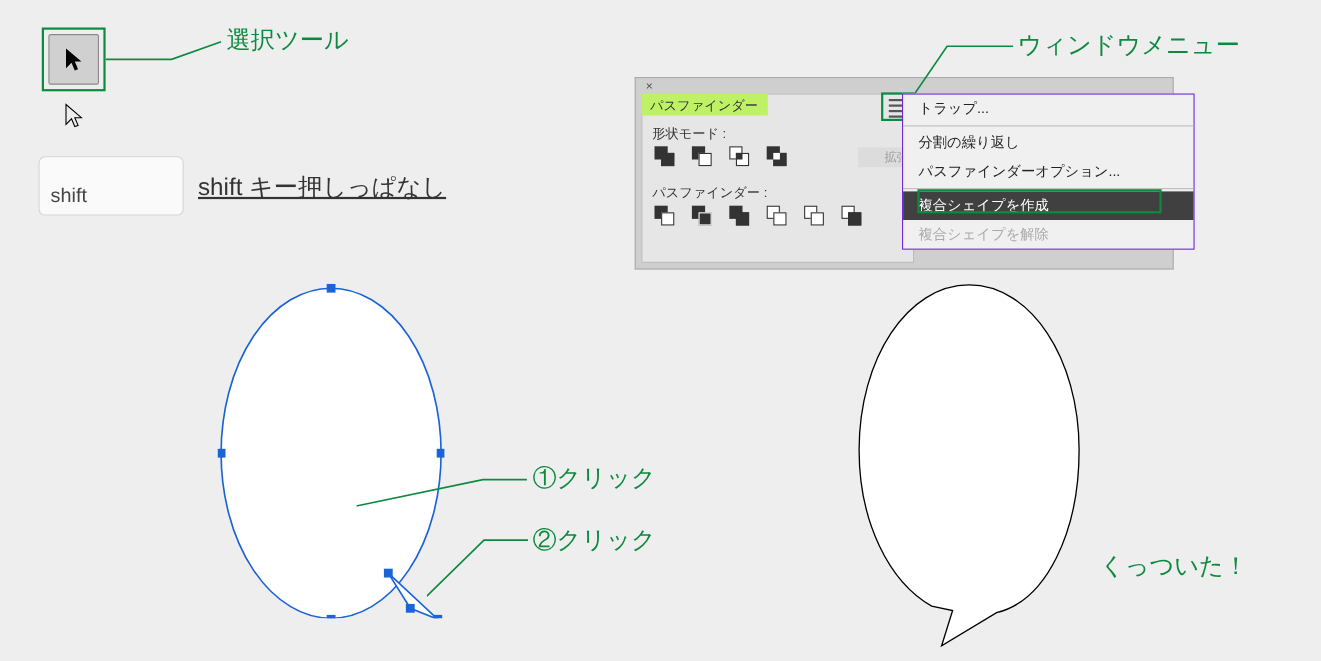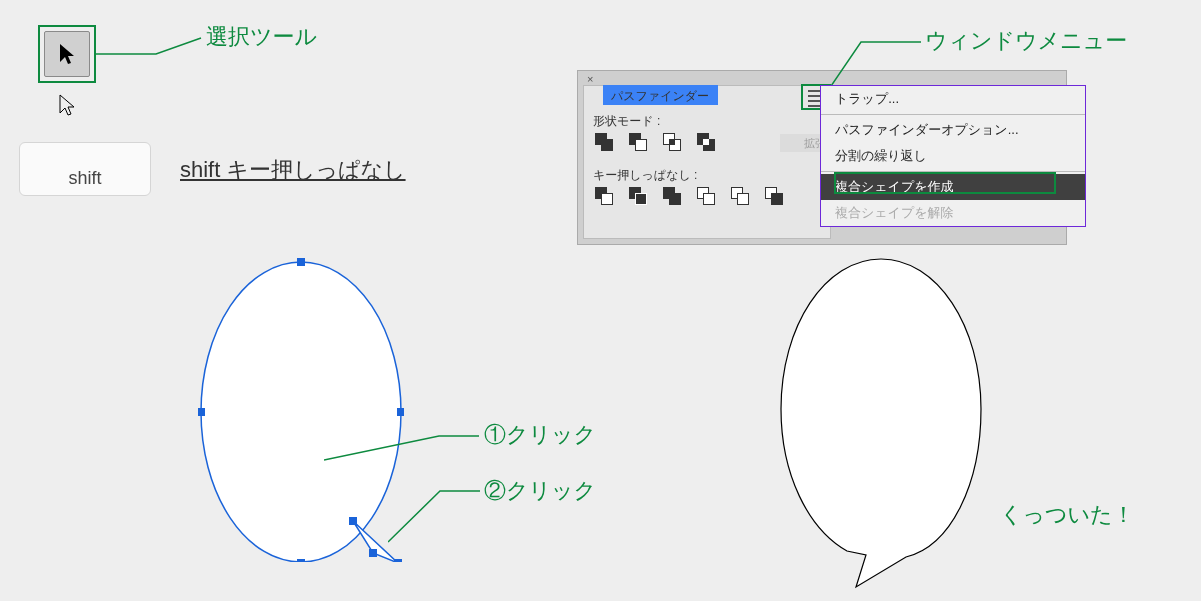--- a/index.html
+++ b/index.html
@@ -35,26 +35,26 @@
     border-radius: 2px;
     display: flex; align-items: center; justify-content: center;
   }
   .cursor-under {
     position: absolute;
     left: 57px; top: 93px;
   }
   
   .shift-key {
     position: absolute;
-    left: 19px; top: 142px;
+    left: 35px; top: 142px;
     width: 132px; height: 54px;
     background: #fafafa;
     border: 1px solid #d5d5d5;
     border-radius: 6px;
-    display: flex; align-items: flex-end; justify-content: center;
+    display: flex; align-items: flex-end; justify-content: flex-start;
     padding: 6px 10px;
     font-size: 18px;
     color: #444;
   }
   .shift-label {
     position: absolute;
     left: 180px; top: 155px;
     font-size: 22px;
     color: #333;
     text-decoration: underline;
@@ -76,25 +76,24 @@
   }
   .panel-close {
     position: absolute;
     left: 9px; top: 2px;
     font-size: 11px; color: #555;
   }
   .panel-tab {
     position: absolute;
     left: 5px; top: 14px;
     width: 115px; height: 20px;
-    background: #3b82f6;
+    background: #bef264;
     font-size: 12px;
     padding: 3px 8px;
     color: #333;
-    margin-left: 20px;
   }
   .panel-section-label {
     font-size: 12px; color: #333;
     position: absolute;
   }
   .pf-icons {
     position: absolute;
     display: flex; gap: 14px;
   }
   .pf-icon {
@@ -214,21 +213,21 @@
         <div class="sq2" style="background:#fff;"></div>
         <div style="position:absolute;left:6px;top:6px;width:6px;height:6px;background:#333;"></div>
       </div>
     <div class="pf-icon">
         <div class="sq1"></div>
         <div class="sq2" style="background:#333;"></div>
         <div style="position:absolute;left:6px;top:6px;width:6px;height:6px;background:#fff;"></div>
       </div>
   </div>
   <div class="expand-btn">拡張</div>
-  <div class="panel-section-label" style="left:15px; top:96px;">キー押しっぱなし :</div>
+  <div class="panel-section-label" style="left:15px; top:96px;">パスファインダー :</div>
   <div class="pf-icons" style="left:17px; top:116px;">
     <div class="pf-icon">
         <div class="sq1"></div>
         <div class="sq2"></div>
       </div>
     <div class="pf-icon">
         <div class="sq1"></div>
         <div class="sq2" style="background:#333;border:1px solid #fff;"></div>
       </div>
     <div class="pf-icon">
@@ -258,22 +257,22 @@
     <span></span>
 </div>
 <svg class="line" style="left:831px; top:36px;" width="100" height="52">
   <path d="M0 50 L30 6 L90 6"></path>
 </svg>
 <div class="annotation" style="left:925px; top:26px;">ウィンドウメニュー</div>
 
 <div class="flyout">
   <div class="flyout-item">トラップ...</div>
   <div class="flyout-divider"></div>
+  <div class="flyout-item">分割の繰り返し</div>
   <div class="flyout-item">パスファインダーオプション...</div>
-  <div class="flyout-item">分割の繰り返し</div>
   <div class="flyout-divider"></div>
   <div class="flyout-item selected">複合シェイプを作成</div>
   <div class="flyout-item disabled">複合シェイプを解除</div>
 </div>
 <div class="green-box" style="left:834px; top:172px; width:222px; height:22px;"></div>
 
 <svg class="ellipse-sel" width="260" height="340">
   <ellipse cx="103" cy="154" rx="100" ry="150"></ellipse>
 
   <rect class="handle" x="99" y="0" width="8" height="8"></rect>

